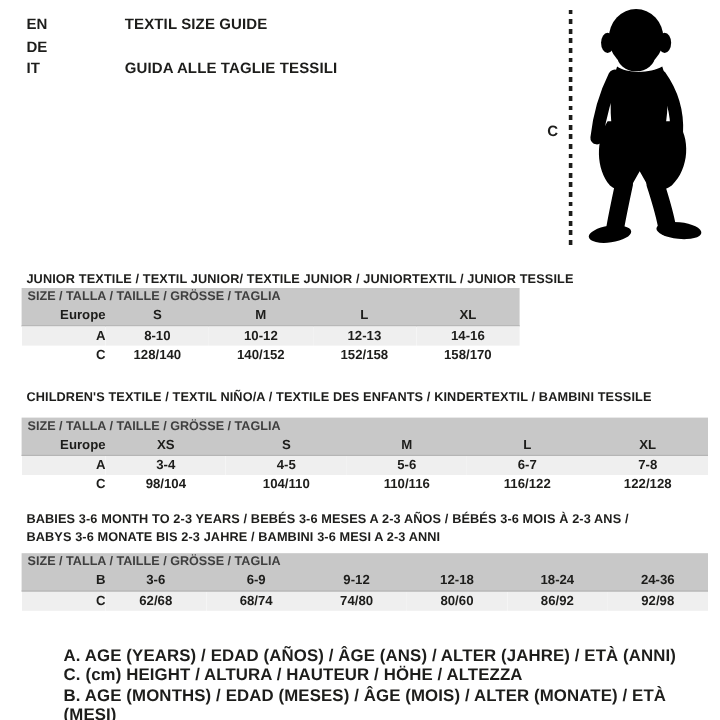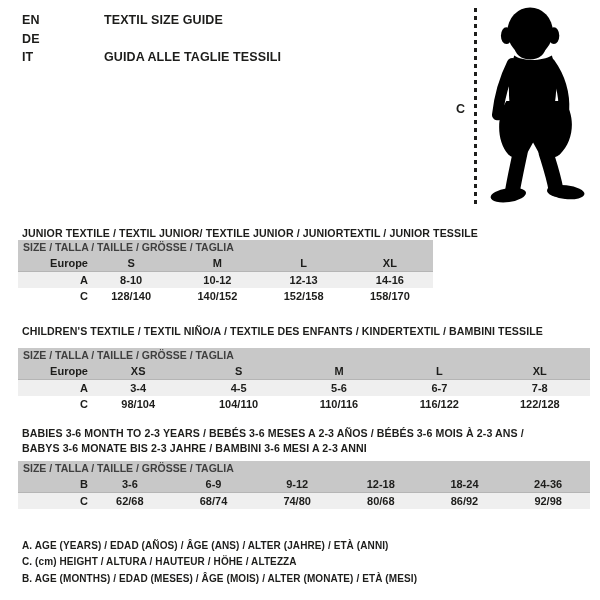--- a/index.html
+++ b/index.html
@@ -40,21 +40,21 @@
   }
   td.row-label { text-align: right; padding-left: 5px; font-weight: 700; }
   tr.shaded td { background: #efefef; }
 
   .t1 { width: 415px; }
   .t23 { width: 572px; }
   col.labelcol { width: 70px; }
 
   
   .legend { position: absolute; left: 22px; top: 538px; }
-  .legend-line { font-size: 10px; font-weight: 700; line-height: 16.3px; letter-spacing: 0.1px; }
+  .legend-line { font-size: 14px; font-weight: 700; line-height: 16.3px; letter-spacing: 0.1px; margin-left: 31px; }
 
   
   #sec1-title { top: 199px; margin-top: 28px; }
   #sec1-bar   { top: 240px; width: 415px; }
   #sec1-table { top: 255px; width: 415px; }
   #sec2-title { top: 325px; }
   #sec2-bar   { top: 348px; width: 572px; }
   #sec2-table { top: 363px; width: 572px; }
   #sec3-title { top: 426px; line-height: 14.5px; width: 560px; }
   #sec3-bar   { top: 461px; width: 572px; }
@@ -200,21 +200,21 @@
     <td>9-12</td>
     <td>12-18</td>
     <td>18-24</td>
     <td>24-36</td>
   </tr>
   <tr class="shaded">
     <td class="row-label">C</td>
     <td>62/68</td>
     <td>68/74</td>
     <td>74/80</td>
-    <td>80/68</td>
+    <td>80/60</td>
     <td>86/92</td>
     <td>92/98</td>
   </tr>
 </tbody>
   </table>
 
 <div class="legend">
   <div class="legend-line">A. AGE (YEARS) / EDAD (AÑOS) / ÂGE (ANS) / ALTER (JAHRE) / ETÀ (ANNI)</div>
   <div class="legend-line">C. (cm) HEIGHT / ALTURA / HAUTEUR / HÖHE / ALTEZZA</div>
   <div class="legend-line">B. AGE (MONTHS) / EDAD (MESES) / ÂGE (MOIS) / ALTER (MONATE) / ETÀ (MESI)</div>

